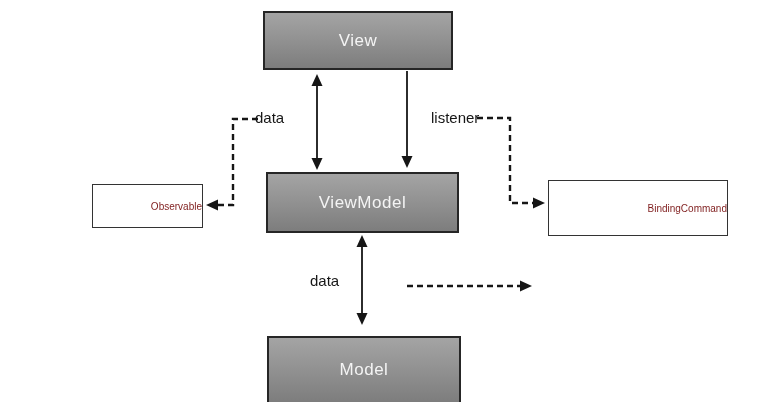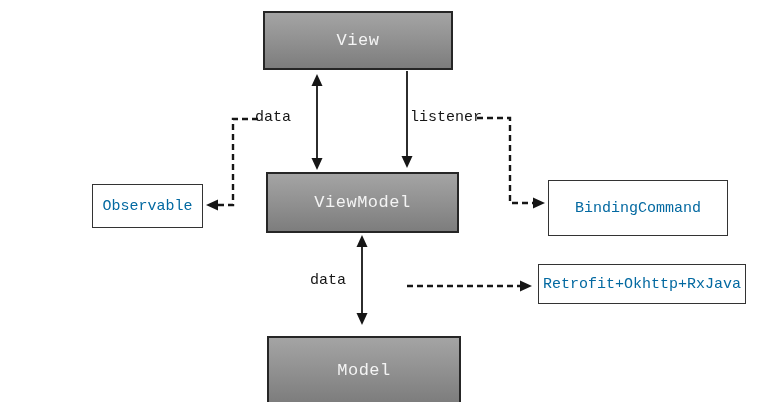--- a/index.html
+++ b/index.html
@@ -5,21 +5,21 @@
   html, body {
     margin: 0;
     padding: 0;
     background: #ffffff;
   }
   .canvas {
     position: relative;
     width: 757px;
     height: 402px;
     background: #ffffff;
-    font-family: Liberation Mono, monospace;
+    font-family: Liberation Sans, sans-serif;
     overflow: hidden;
   }
   .connector-layer {
     position: absolute;
     left: 0;
     top: 0;
     width: 757px;
     height: 402px;
     pointer-events: none;
   }
@@ -48,40 +48,40 @@
     align-items: center;
     justify-content: center;
     font-size: 17px;
     letter-spacing: 0.5px;
   }
   .white-node {
     position: absolute;
     box-sizing: border-box;
     background: #ffffff;
     border: 1px solid #333333;
-    color: #0369a1;
+    color: #7f1d1d;
     display: flex;
     align-items: center;
-    justify-content: center;
-    font-size: 15px;
+    justify-content: flex-end;
+    font-size: 10px;
   }
   .edge-label {
     position: absolute;
     color: #161616;
     font-size: 15px;
     white-space: nowrap;
   }
   .node-view      { left: 263px; top: 11px;  width: 190px; height: 59px; }
   .node-viewmodel { left: 266px; top: 172px; width: 193px; height: 61px; }
   .node-model     { left: 267px; top: 336px; width: 194px; height: 68px; }
   .node-observable{ left: 92px;  top: 184px; width: 111px; height: 44px; }
   .node-binding   { left: 548px; top: 180px; width: 180px; height: 56px; }
   .node-retrofit  { left: 538px; top: 264px; width: 208px; height: 40px; }
   .label-data-top { left: 255px; top: 109px; width: 50px; }
-  .label-listener { left: 410px; top: 109px; width: 66px; }
+  .label-listener { left: 431px; top: 109px; width: 66px; }
   .label-data-mid { left: 310px; top: 272px; width: 50px; }
 </style>
 </head>
 <body>
 
 <div class="canvas">
 
   <svg class="connector-layer" width="757" height="402" viewBox="0 0 757 402">
 
     <g>
@@ -130,23 +130,20 @@
   </div>
 
   <div class="white-node node-observable">
     <span>Observable</span>
   </div>
 
   <div class="white-node node-binding">
     <span>BindingCommand</span>
   </div>
 
-  <div class="white-node node-retrofit">
-    <span>Retrofit+Okhttp+RxJava</span>
-  </div>
 
   <div class="edge-label label-data-top">data</div>
 
   <div class="edge-label label-listener">listener</div>
 
   <div class="edge-label label-data-mid">data</div>
 
 </div>
 
 </body></html>

